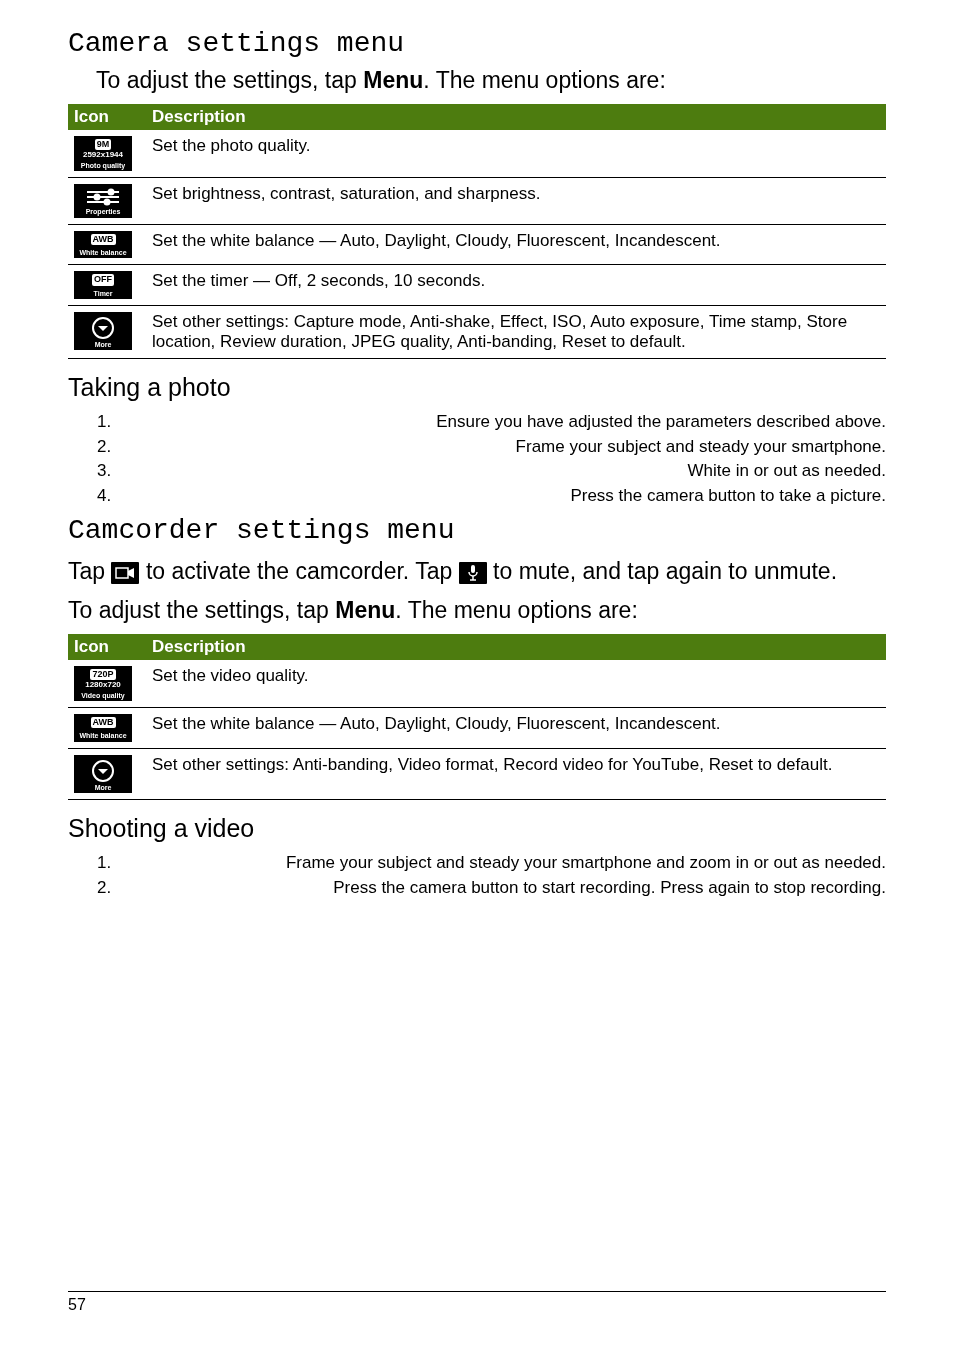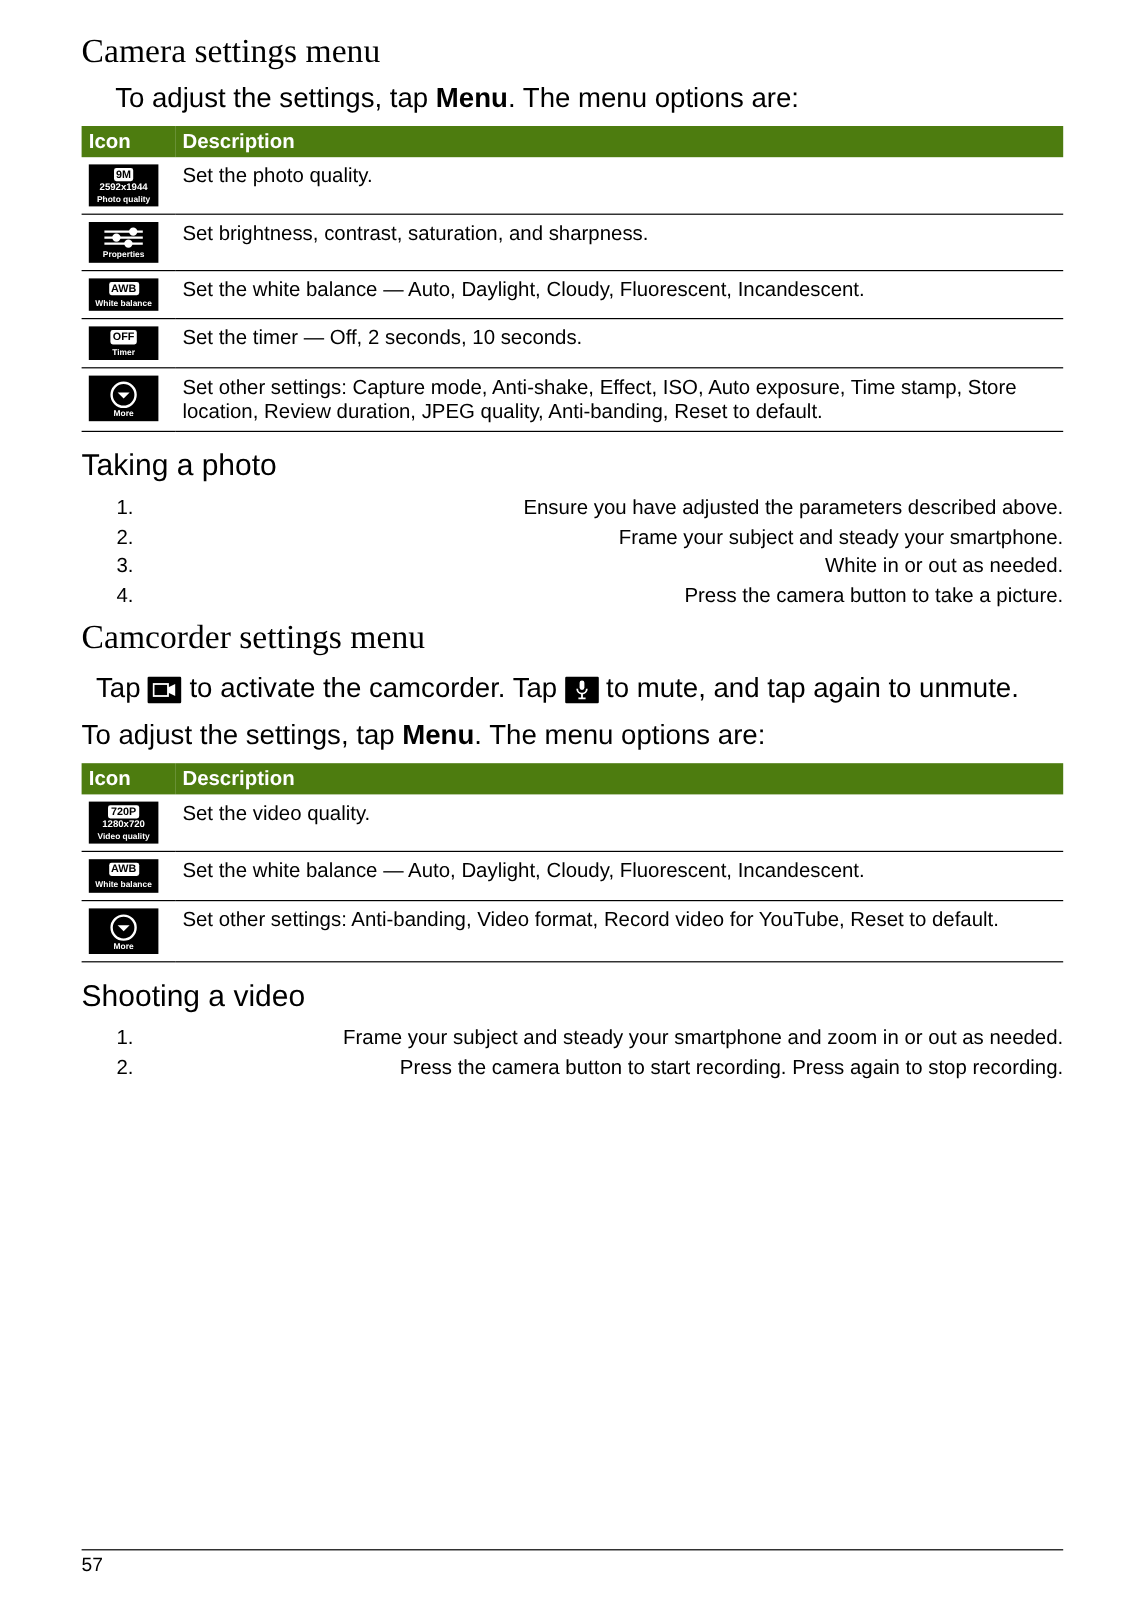--- a/index.html
+++ b/index.html
@@ -6,21 +6,21 @@
   body {
     font-family: "Segoe UI", Arial, sans-serif;
     width: 954px;
     height: 1352px;
     background: #fff;
     color: #000;
     padding: 28px 68px 40px 68px;
     position: relative;
   }
   h2.subheading {
-    font-family: Liberation Serif, serif;
+    font-family: Liberation Mono, monospace;
     font-weight: 400;
     font-size: 28px;
     margin: 0 0 6px 0;
   }
   h1.mainheading {
     font-family: "Segoe UI Semilight", "Segoe UI", Arial, sans-serif;
     font-weight: 400;
     font-size: 25px;
     margin: 14px 0 8px 0;
   }
@@ -181,21 +181,21 @@
 <h1 class="mainheading">Taking a photo</h1>
 <ol class="steps">
   <li>Ensure you have adjusted the parameters described above.</li>
   <li>Frame your subject and steady your smartphone.</li>
   <li>White in or out as needed.</li>
   <li>Press the camera button to take a picture.</li>
 </ol>
 
 <h2 class="subheading">Camcorder settings menu</h2>
 
-<p class="body" style="margin-left:12px; margin-top:10px;">
+<p class="body" style="margin-left:0; margin-top:10px;">
   <span>Tap </span>
   <span class="inlineicon">
     <svg width="20" height="14" viewBox="0 0 20 14">
       <rect x="1" y="2" width="12" height="10" fill="none" stroke="#fff" stroke-width="1.5"></rect>
       <path d="M13 5 L19 2 L19 12 L13 9 Z" fill="#fff"></path>
     </svg>
   </span>
   <span> to activate the camcorder. Tap </span>
   <span class="inlineicon">
     <svg width="14" height="18" viewBox="0 0 14 18">

